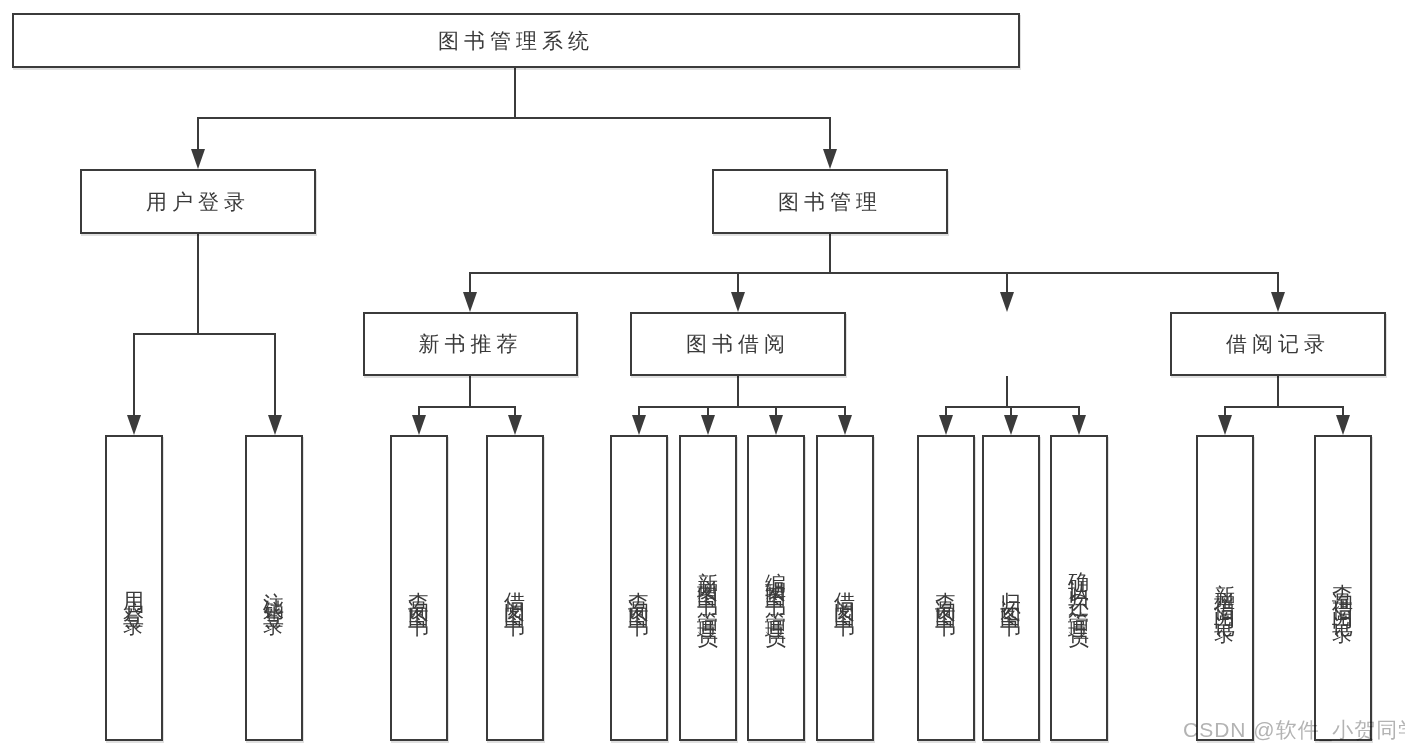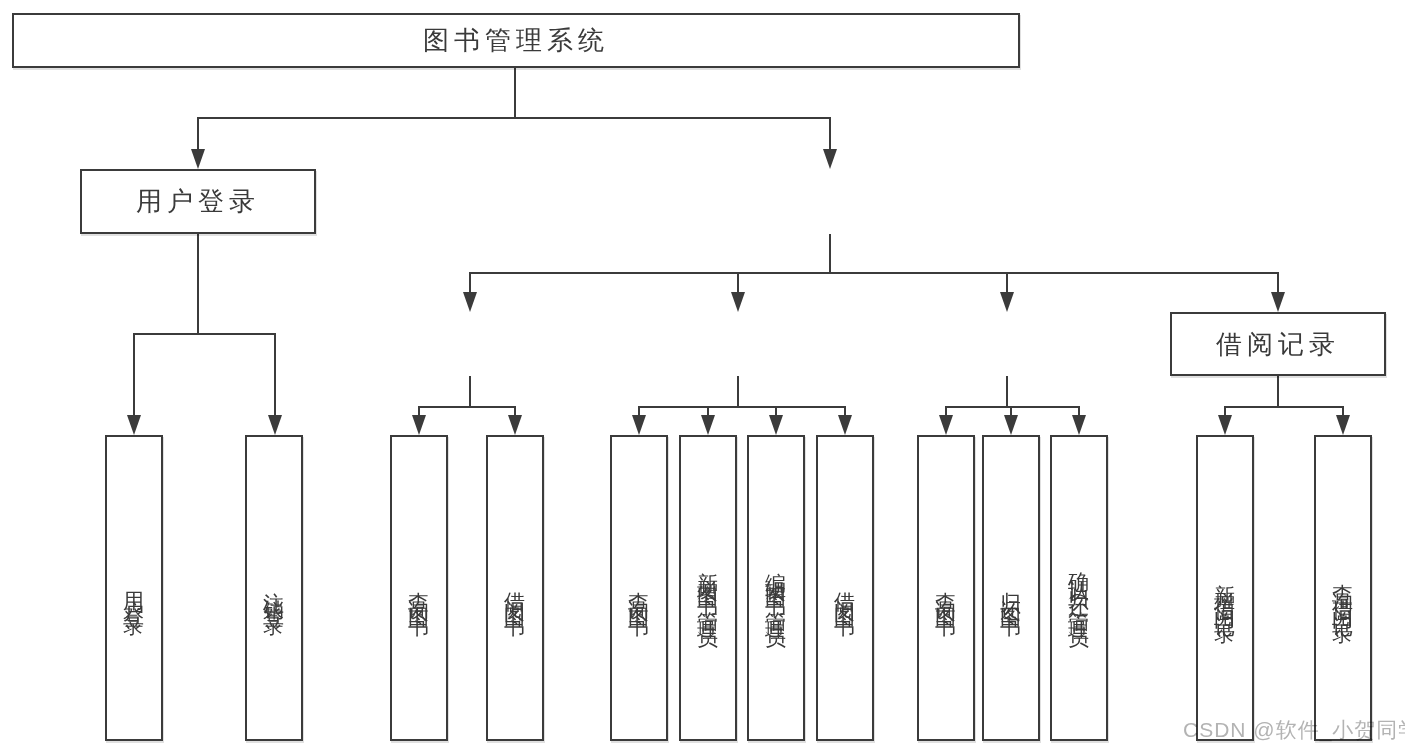--- a/index.html
+++ b/index.html
@@ -15,21 +15,21 @@
     background:var(--bg);
     font-family:"Liberation Sans", sans-serif;
     color:var(--text);
     overflow:hidden;
   }
   .box{
     position:absolute;
     background:#fff;
     border:2px solid var(--line);
     display:flex;align-items:center;justify-content:center;
-    font-size:26px;letter-spacing:5px;
+    font-size:21px;letter-spacing:5px;
     color:var(--text);
     box-sizing:content-box;
     z-index:2;
     box-shadow:1px 2px 0 rgba(0,0,0,0.12);
   }
   .vbox{
     writing-mode:vertical-rl;
     letter-spacing:8px;
     line-height:1;
     font-size:21px;
@@ -66,39 +66,48 @@
   <div class="edge-v" style="left:514px;top:66px;height:53px;"></div>
   <div class="edge-h" style="left:197px;top:117px;width:634px;"></div>
   <div class="edge-v" style="left:197px;top:117px;height:36px;"></div>
   <div class="arrow" style="left:191px;top:149px;"></div>
   <div class="edge-v" style="left:829px;top:117px;height:36px;"></div>
   <div class="arrow" style="left:823px;top:149px;"></div>
 
   <div class="box" style="left:80px;top:169px;width:232px;height:61px;">
     <span>用户登录</span>
   </div>
+  <div class="box" style="left:712px;top:169px;width:232px;height:61px;">
+    <span>图书管理</span>
+  </div>
 
   <div class="edge-v" style="left:197px;top:234px;height:101px;"></div>
   <div class="edge-h" style="left:133px;top:333px;width:143px;"></div>
   <div class="edge-v" style="left:133px;top:333px;height:86px;"></div>
   <div class="arrow" style="left:127px;top:415px;"></div>
   <div class="edge-v" style="left:274px;top:333px;height:86px;"></div>
   <div class="arrow" style="left:268px;top:415px;"></div>
 
   <div class="edge-v" style="left:829px;top:234px;height:40px;"></div>
   <div class="edge-h" style="left:469px;top:272px;width:810px;"></div>
   <div class="edge-v" style="left:469px;top:272px;height:24px;"></div>
   <div class="arrow" style="left:463px;top:292px;"></div>
   <div class="edge-v" style="left:737px;top:272px;height:24px;"></div>
   <div class="arrow" style="left:731px;top:292px;"></div>
   <div class="edge-v" style="left:1006px;top:272px;height:24px;"></div>
   <div class="arrow" style="left:1000px;top:292px;"></div>
   <div class="edge-v" style="left:1277px;top:272px;height:24px;"></div>
   <div class="arrow" style="left:1271px;top:292px;"></div>
 
+  <div class="box" style="left:363px;top:312px;width:211px;height:60px;">
+    <span>新书推荐</span>
+  </div>
+  <div class="box" style="left:630px;top:312px;width:212px;height:60px;">
+    <span>图书借阅</span>
+  </div>
   <div class="box" style="left:1170px;top:312px;width:212px;height:60px;">
     <span>借阅记录</span>
   </div>
 
   <div class="edge-v" style="left:469px;top:376px;height:32px;"></div>
   <div class="edge-h" style="left:418px;top:406px;width:98px;"></div>
   <div class="edge-v" style="left:418px;top:406px;height:13px;"></div>
   <div class="arrow" style="left:412px;top:415px;"></div>
   <div class="edge-v" style="left:514px;top:406px;height:13px;"></div>
   <div class="arrow" style="left:508px;top:415px;"></div>

